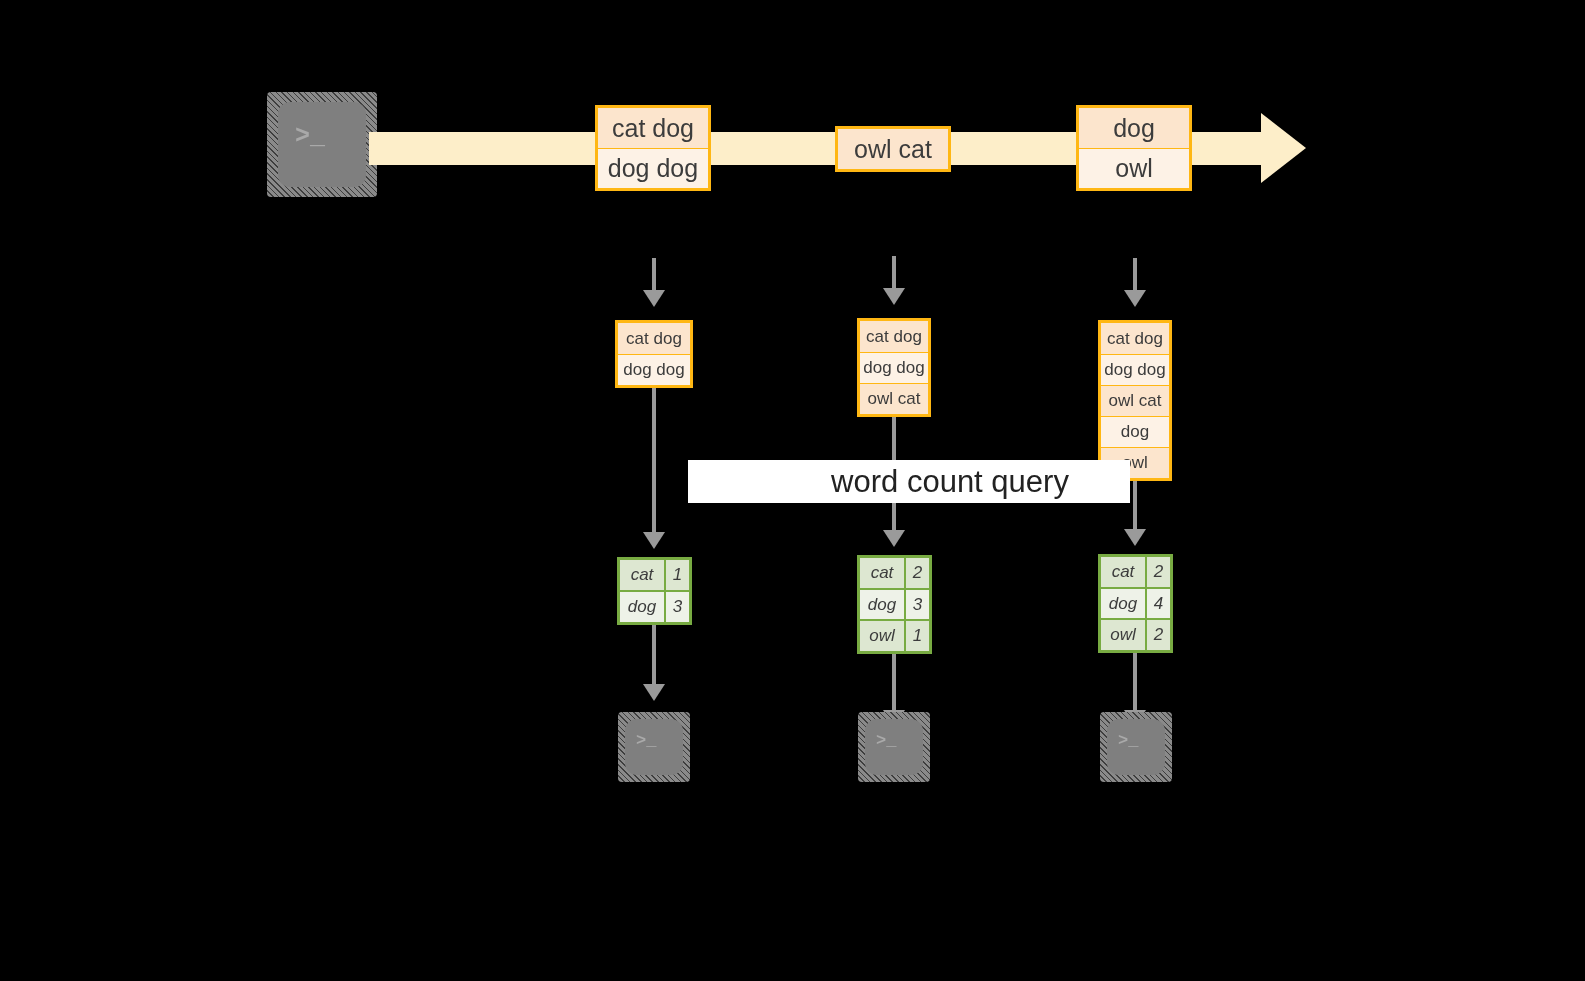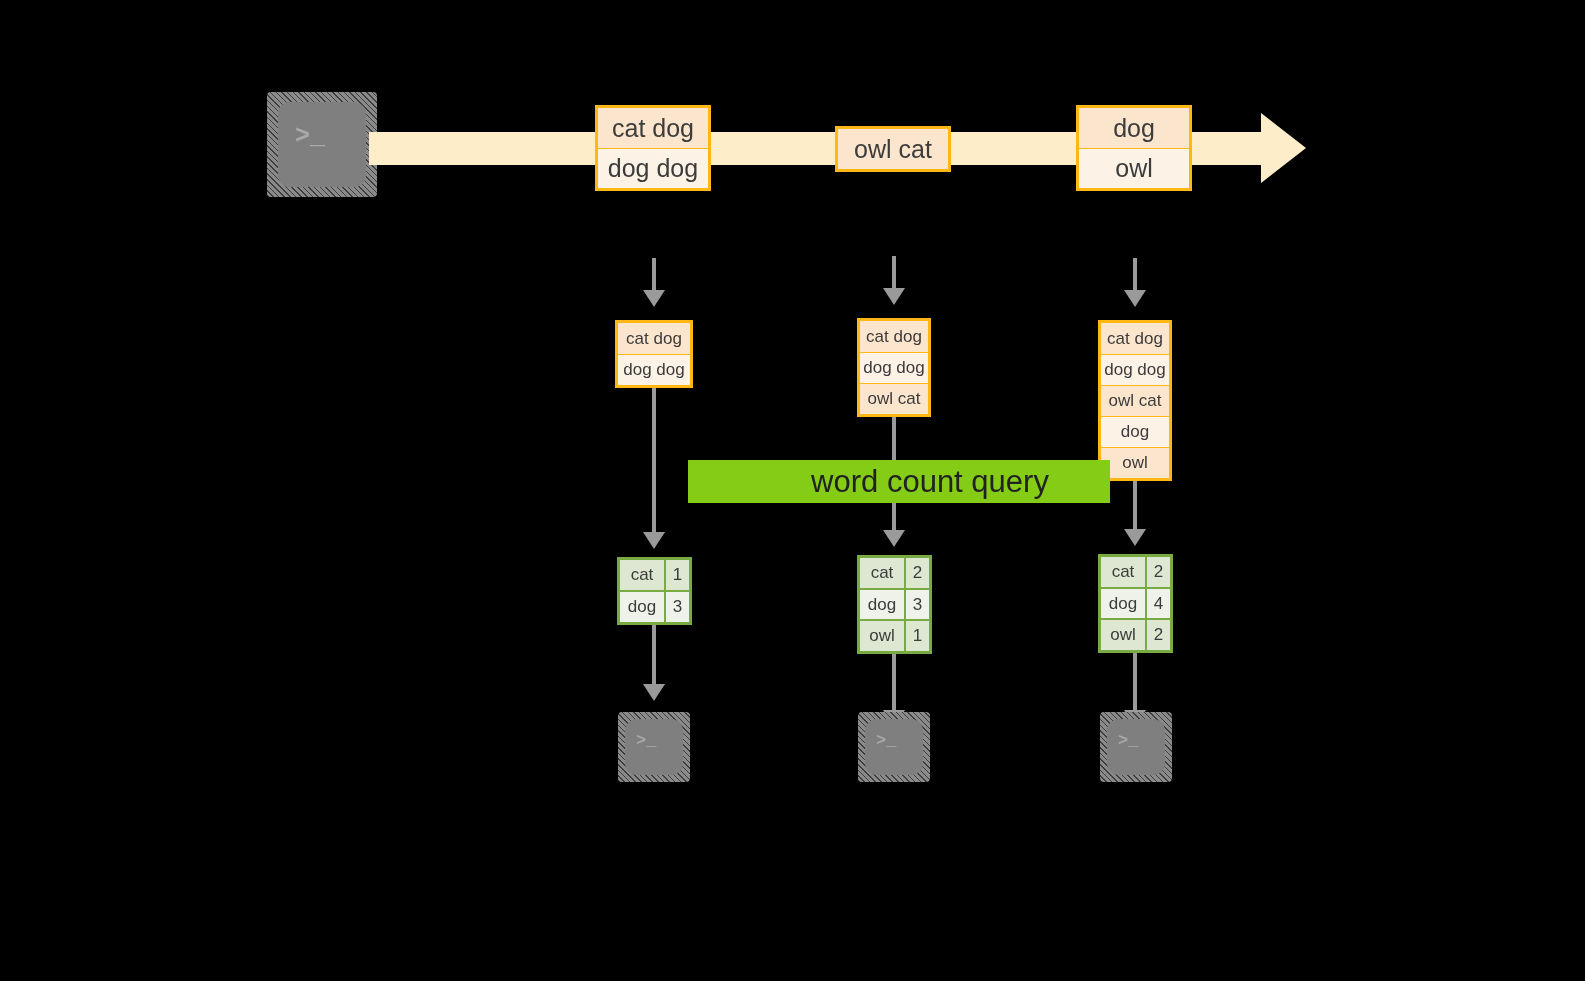--- a/index.html
+++ b/index.html
@@ -97,20 +97,21 @@
     box-sizing: border-box;
     border: 3px solid #78ab42;
     display: flex;
     flex-direction: column;
     background: #edf2e7;
   }
   .res-row {
     display: flex;
     height: 31px;
     border-top: 2px solid #78ab42;
+    font-style: italic;
   }
   .res-row:first-child { border-top: none; }
   .res-row.dark  { background: #dde7d1; }
   .res-row.light { background: #eef2e8; }
   .res-key, .res-val {
     box-sizing: border-box;
     display: flex;
     align-items: center;
     justify-content: center;
     font-size: 17px;
@@ -134,24 +135,25 @@
     border-top-color: #9a9a9a;
     border-left-width: 11px;
     border-right-width: 11px;
     border-top-width: 17px;
     border-bottom-width: 0;
   }
 
   
   .label-band {
     position: absolute;
-    background: #84cc16;
+    background: #ffffff;
     display: flex;
     align-items: center;
     justify-content: center;
+    padding-left: 20px;
   }
   .label-band span {
     font-size: 31px;
     color: #222222;
     white-space: nowrap;
     padding-left: 62px;
   }
 </style>
 </head>
 <body>

